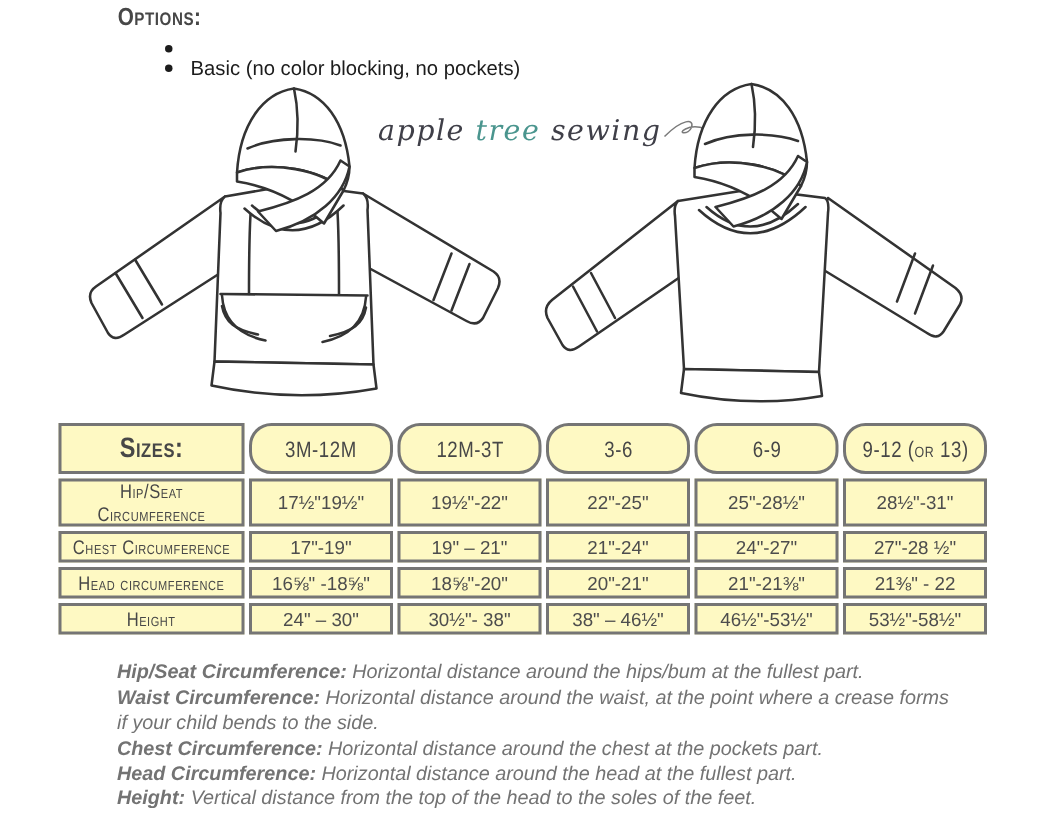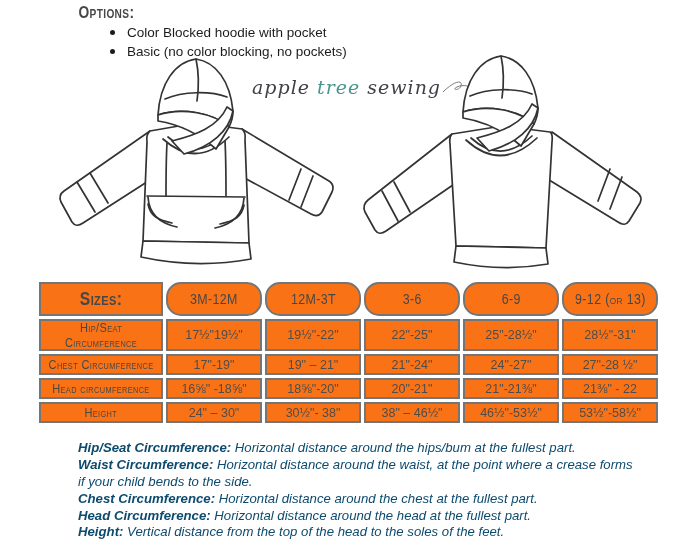--- a/index.html
+++ b/index.html
@@ -25,43 +25,42 @@
   .logo{position:absolute;left:252px;top:76px;width:190px;text-align:right;
         font-family:"DejaVu Serif",serif;font-style:italic;font-size:19px;
         letter-spacing:1px;color:#3f3f48;white-space:nowrap;}
   .logo .accent{color:#4a958e;}
   .logo svg{vertical-align:-2px;}
   
   .illus{position:absolute;}
   .illus svg{display:block;}
   
   table.sizes{position:absolute;left:36px;top:279px;border-collapse:separate;border-spacing:3px;}
-  table.sizes td{border:2px solid #757575;text-align:center;vertical-align:middle;background:#f97316;padding:0;}
+  table.sizes td{border:2px solid #757575;text-align:center;vertical-align:middle;background:#fef9c3;padding:0;}
   td.blankcell{border:none;background:none;}
   td.colh{background:#cdf0ed;width:92px;height:30px;font-size:13.5px;border-radius:15px;}
   td.rowh{background:#cdf0ed;width:120px;height:17px;font-size:12px;}
   td.val{width:92px;height:17px;font-size:12.5px;color:#4d4d4d;font-weight:500;}
   .sizes-label{font-size:17px;font-weight:600;}
   
   .defs{position:absolute;left:78px;top:440px;width:556px;font-size:13.2px;
-        font-style:italic;line-height:1.28;color:#0c4a6e;}
+        font-style:italic;line-height:1.28;color:#737373;}
   .defs p{margin:0;}
   .defs b{font-weight:bold;}
 </style>
 </head>
 <body>
 
 <div class="page">
 
   <div class="options">
     <span class="hand options-heading">Options:</span>
     <div class="bullet-list">
       <div class="bullet-row">
         <span class="dot"></span>
-        <span>Color Blocked hoodie with pocket</span>
       </div>
       <div class="bullet-row">
         <span class="dot"></span>
         <span>Basic (no color blocking, no pockets)</span>
       </div>
     </div>
   </div>
 
   <div class="logo"><span>apple</span>&nbsp;<span class="accent">tree</span>&nbsp;<span>sewing</span><svg width="34" height="18" viewBox="0 0 34 18">
         <path d="M2,14 C14,2 22,2 20,8 C18,13 10,12 16,9 C22,6 30,8 33,12" fill="none" stroke="#7a7a7a" stroke-width="1"></path>
@@ -175,18 +174,18 @@
       <td class="val">38" – 46½"</td>
       <td class="val">46½"-53½"</td>
       <td class="val">53½"-58½"</td>
     </tr>
   </tbody>
     </table>
 
   <div class="defs">
     <p><b>Hip/Seat Circumference:</b><span> Horizontal distance around the hips/bum at the fullest part.</span></p>
     <p><b>Waist Circumference:</b><span> Horizontal distance around the waist, at the point where a crease forms if your child bends to the side.</span></p>
-    <p><b>Chest Circumference:</b><span> Horizontal distance around the chest at the fullest part.</span></p>
+    <p><b>Chest Circumference:</b><span> Horizontal distance around the chest at the pockets part.</span></p>
     <p><b>Head Circumference:</b><span> Horizontal distance around the head at the fullest part.</span></p>
     <p><b>Height:</b><span> Vertical distance from the top of the head to the soles of the feet.</span></p>
   </div>
 
 </div>
 
 </body></html>

